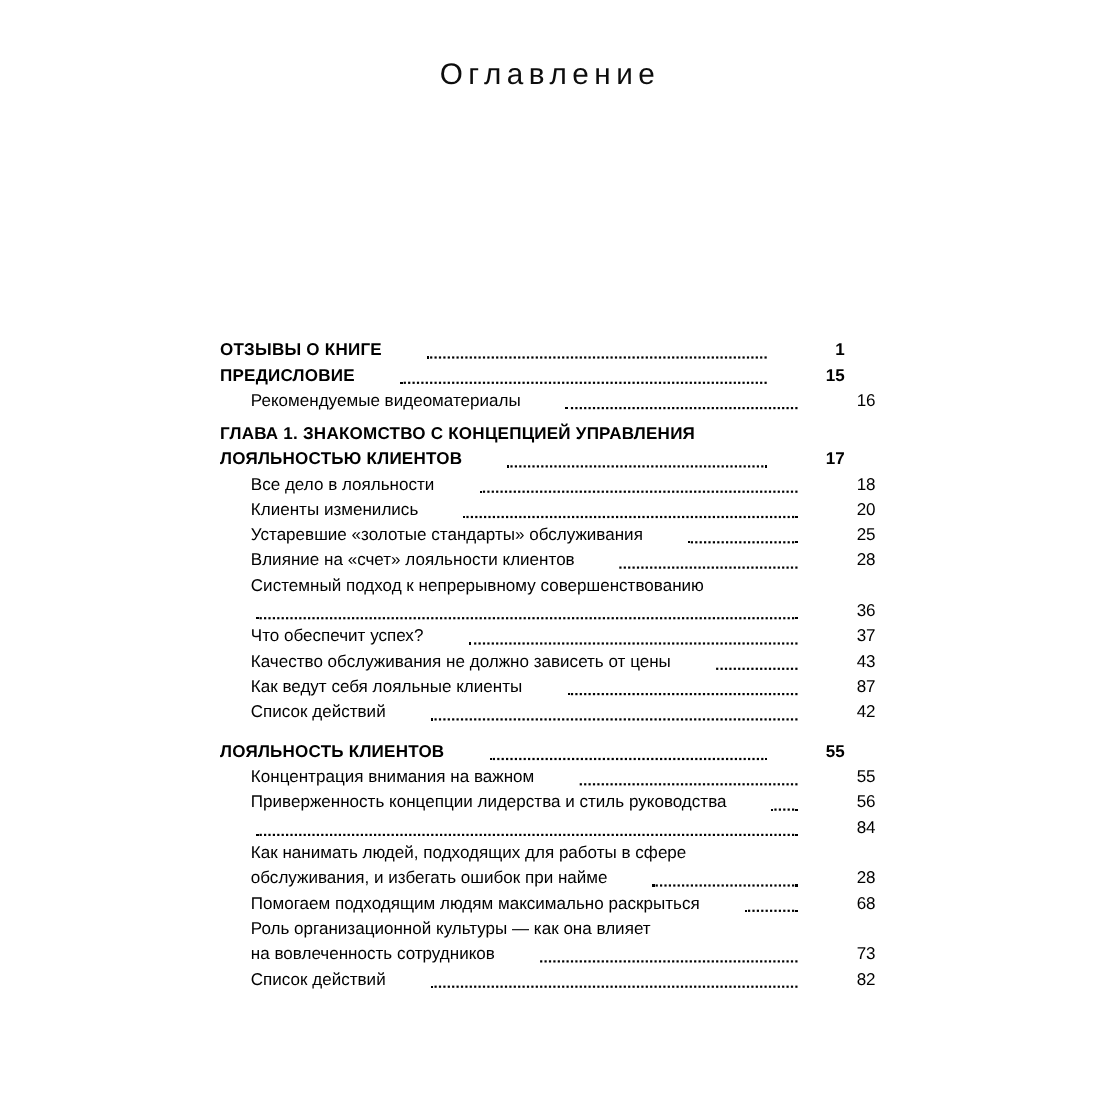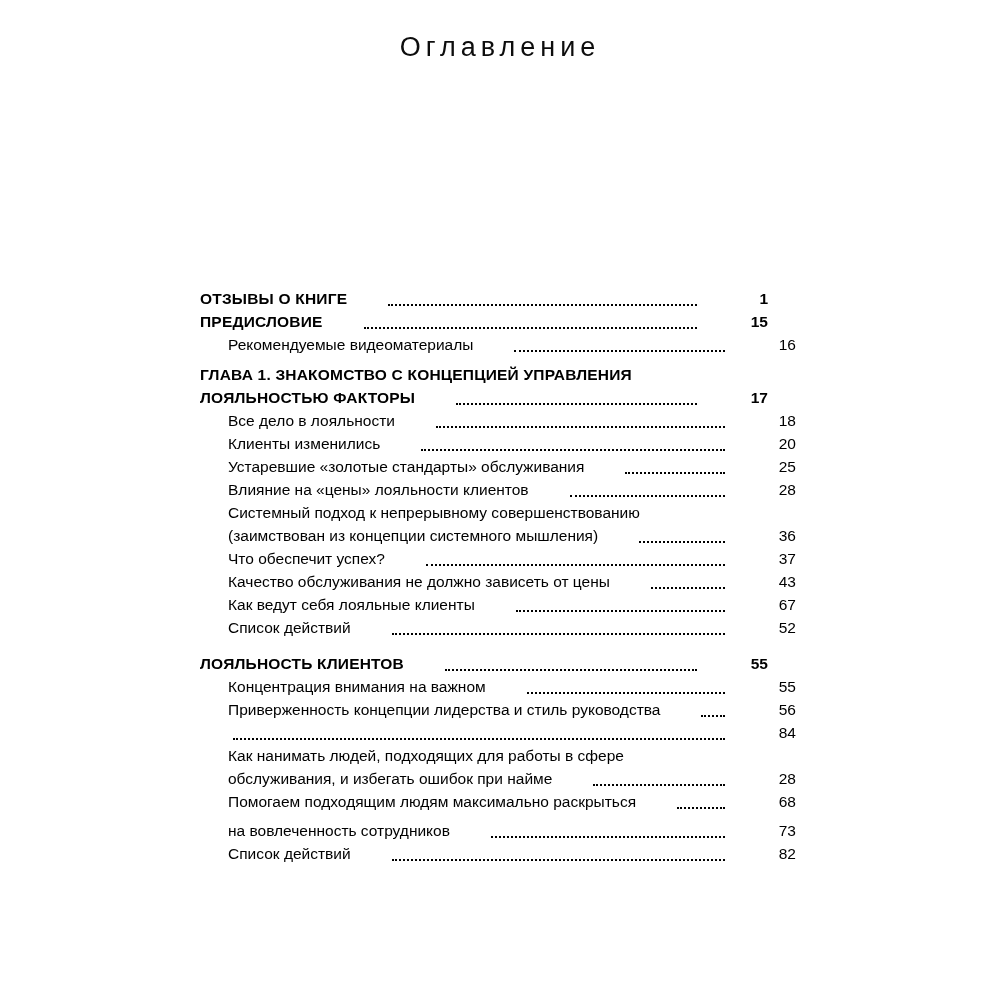--- a/index.html
+++ b/index.html
@@ -19,21 +19,21 @@
     width: 1000px;
     height: 1000px;
     position: relative;
     box-sizing: border-box;
   }
   .doc-title {
     text-align: center;
     font-size: 27px;
     letter-spacing: 5px;
     font-weight: 400;
-    margin-top: 32px;
+    margin-top: 52px;
     color: #0d0d0d;
   }
   .toc {
     position: absolute;
     top: 256px;
     left: 200px;
     width: 568px;
   }
   .entry {
     display: flex;
@@ -101,73 +101,72 @@
         <span class="dots"></span>
         <span class="pg">16</span>
       </div>
       <div class="spacer-sm"></div>
       <div class="entry lvl1 cont nodots">
         <span class="txt">ГЛАВА 1. ЗНАКОМСТВО С КОНЦЕПЦИЕЙ УПРАВЛЕНИЯ</span>
         <span class="dots"></span>
         <span class="pg"></span>
       </div>
       <div class="entry lvl1">
-        <span class="txt">ЛОЯЛЬНОСТЬЮ ФАКТОРЫ</span>
+        <span class="txt">ЛОЯЛЬНОСТЬЮ КЛИЕНТОВ</span>
         <span class="dots"></span>
         <span class="pg">17</span>
       </div>
       <div class="entry lvl2">
         <span class="txt">Все дело в лояльности</span>
         <span class="dots"></span>
         <span class="pg">18</span>
       </div>
       <div class="entry lvl2">
         <span class="txt">Клиенты изменились</span>
         <span class="dots"></span>
         <span class="pg">20</span>
       </div>
       <div class="entry lvl2">
         <span class="txt">Устаревшие «золотые стандарты» обслуживания</span>
         <span class="dots"></span>
         <span class="pg">25</span>
       </div>
       <div class="entry lvl2">
-        <span class="txt">Влияние на «цены» лояльности клиентов</span>
+        <span class="txt">Влияние на «счет» лояльности клиентов</span>
         <span class="dots"></span>
         <span class="pg">28</span>
       </div>
       <div class="entry lvl2 cont nodots">
         <span class="txt">Системный подход к непрерывному совершенствованию</span>
         <span class="dots"></span>
         <span class="pg"></span>
       </div>
       <div class="entry lvl2">
-        <span class="txt">(заимствован из концепции системного мышления)</span>
         <span class="dots"></span>
         <span class="pg">36</span>
       </div>
       <div class="entry lvl2">
         <span class="txt">Что обеспечит успех?</span>
         <span class="dots"></span>
         <span class="pg">37</span>
       </div>
       <div class="entry lvl2">
         <span class="txt">Качество обслуживания не должно зависеть от цены</span>
         <span class="dots"></span>
         <span class="pg">43</span>
       </div>
       <div class="entry lvl2">
         <span class="txt">Как ведут себя лояльные клиенты</span>
         <span class="dots"></span>
-        <span class="pg">67</span>
+        <span class="pg">87</span>
       </div>
       <div class="entry lvl2">
         <span class="txt">Список действий</span>
         <span class="dots"></span>
-        <span class="pg">52</span>
+        <span class="pg">42</span>
       </div>
       <div class="spacer-sm"></div>
       <div class="entry lvl1 cont nodots">
         <span class="dots"></span>
         <span class="pg"></span>
       </div>
       <div class="entry lvl1">
         <span class="txt">ЛОЯЛЬНОСТЬ КЛИЕНТОВ</span>
         <span class="dots"></span>
         <span class="pg">55</span>
@@ -195,20 +194,21 @@
         <span class="txt">обслуживания, и избегать ошибок при найме</span>
         <span class="dots"></span>
         <span class="pg">28</span>
       </div>
       <div class="entry lvl2">
         <span class="txt">Помогаем подходящим людям максимально раскрыться</span>
         <span class="dots"></span>
         <span class="pg">68</span>
       </div>
       <div class="entry lvl2 cont nodots">
+        <span class="txt">Роль организационной культуры — как она влияет</span>
         <span class="dots"></span>
         <span class="pg"></span>
       </div>
       <div class="entry lvl2">
         <span class="txt">на вовлеченность сотрудников</span>
         <span class="dots"></span>
         <span class="pg">73</span>
       </div>
       <div class="entry lvl2">
         <span class="txt">Список действий</span>

